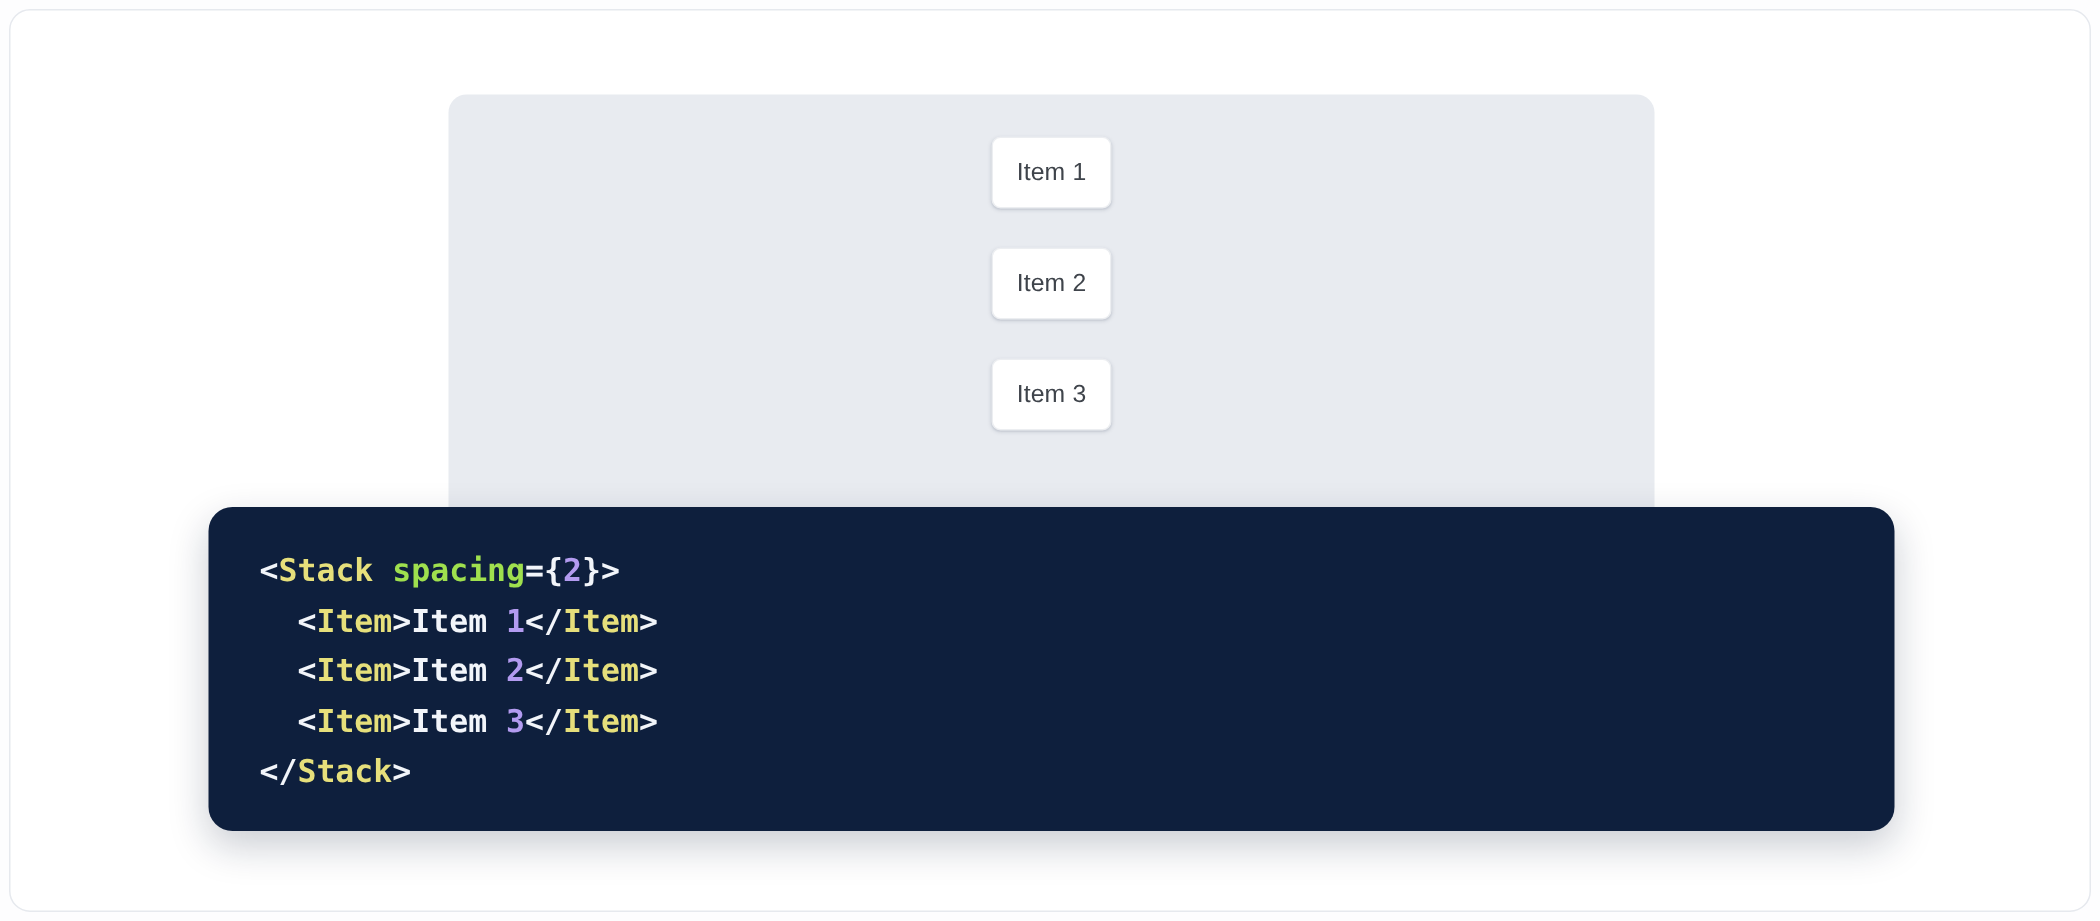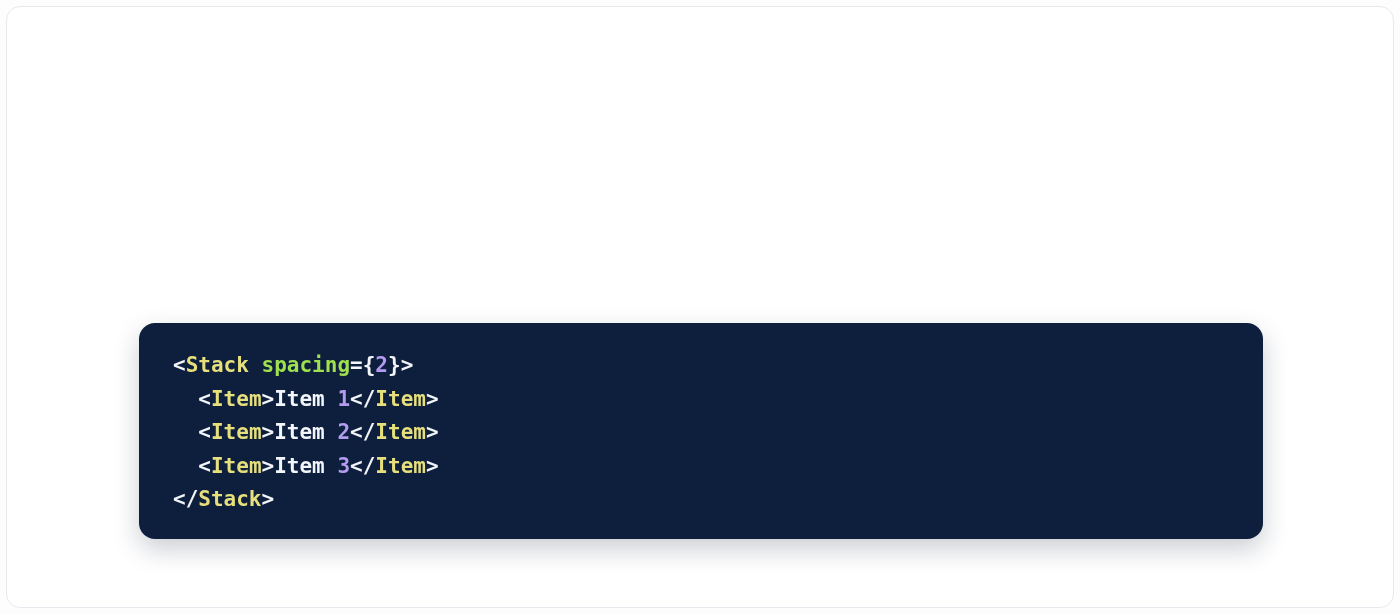--- a/index.html
+++ b/index.html
@@ -71,21 +71,21 @@
     font-size: 16.5px;
     color: #3f444b;
     letter-spacing: 0.1px;
     box-sizing: border-box;
   }
 
   
   .code-block {
     position: absolute;
     left: 132px;   
-    top: 316px;    
+    top: 331px;    
     width: 1124px;
     height: 216px;
     background: #0e1f3d;
     border-radius: 16px;
     box-shadow: 0 10px 26px rgba(13, 28, 56, 0.22);
     box-sizing: border-box;
     padding: 26px 0 0 34px;
     overflow: hidden;
   }
 
@@ -106,19 +106,32 @@
   .tok-attr  { color: #9fe04e; }
   .tok-num   { color: #b39bf0; }
   .tok-text  { color: #f2f5fa; }
 </style>
 </head>
 <body>
 
 <div id="root">
   <div class="page-card">
 
+    <div class="preview-panel">
+      <div class="stack" id="stack-host">
+          <div class="stack-item">
+            <span>Item 1</span>
+          </div>
+          <div class="stack-item">
+            <span>Item 2</span>
+          </div>
+          <div class="stack-item">
+            <span>Item 3</span>
+          </div>
+        </div>
+    </div>
 
     <div class="code-block">
       <pre class="code-pre" id="code-host"><span class="code-line"><span class="tok-punc">&lt;</span><span class="tok-tag">Stack</span><span class="tok-punc"> </span><span class="tok-attr">spacing</span><span class="tok-punc">={</span><span class="tok-num">2</span><span class="tok-punc">}&gt;</span></span><span class="code-line"><span class="tok-punc">  </span><span class="tok-punc">&lt;</span><span class="tok-tag">Item</span><span class="tok-punc">&gt;</span><span class="tok-text">Item </span><span class="tok-num">1</span><span class="tok-punc">&lt;/</span><span class="tok-tag">Item</span><span class="tok-punc">&gt;</span></span><span class="code-line"><span class="tok-punc">  </span><span class="tok-punc">&lt;</span><span class="tok-tag">Item</span><span class="tok-punc">&gt;</span><span class="tok-text">Item </span><span class="tok-num">2</span><span class="tok-punc">&lt;/</span><span class="tok-tag">Item</span><span class="tok-punc">&gt;</span></span><span class="code-line"><span class="tok-punc">  </span><span class="tok-punc">&lt;</span><span class="tok-tag">Item</span><span class="tok-punc">&gt;</span><span class="tok-text">Item </span><span class="tok-num">3</span><span class="tok-punc">&lt;/</span><span class="tok-tag">Item</span><span class="tok-punc">&gt;</span></span><span class="code-line"><span class="tok-punc">&lt;/</span><span class="tok-tag">Stack</span><span class="tok-punc">&gt;</span></span></pre>
     </div>
 
   </div>
 </div>
 
 </body></html>

